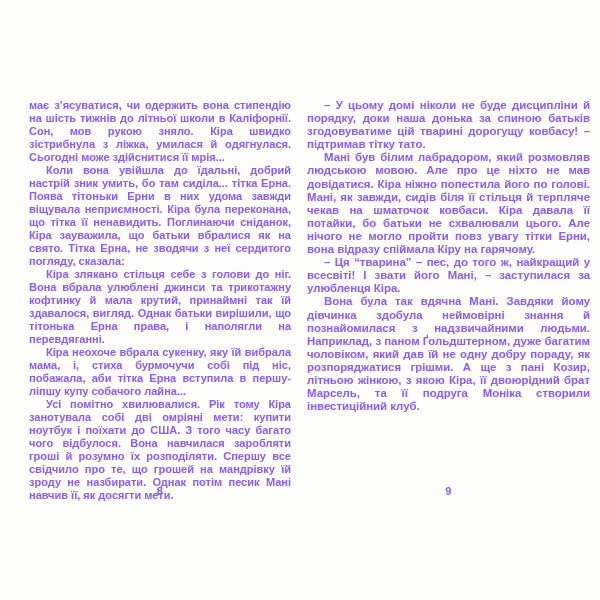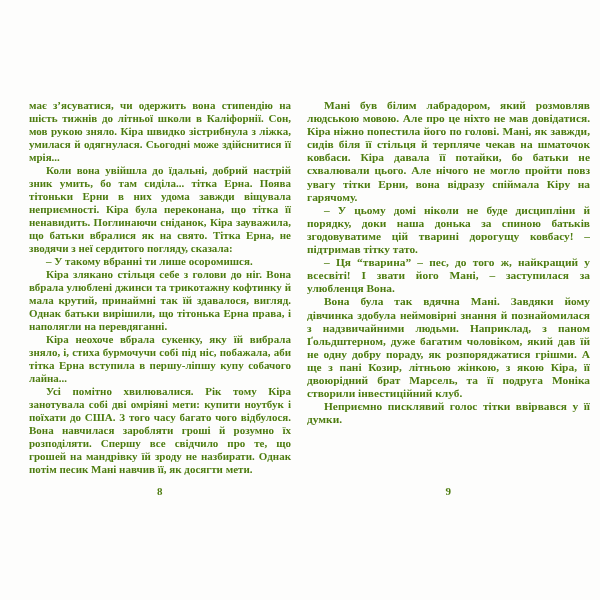--- a/index.html
+++ b/index.html
@@ -9,23 +9,23 @@
   body {
     width: 600px;
     height: 600px;
     overflow: hidden;
     background: #fdfdfc;
   }
   .spread {
     position: relative;
     width: 600px;
     height: 600px;
-    font-family: Liberation Serif, serif;
+    font-family: Liberation Sans, sans-serif;
     font-weight: bold;
-    color: #4d7c0f;
+    color: #8b5cf6;
   }
   .page {
     position: absolute;
     top: 99px;
   }
   .page--left {
     left: 29px;
     width: 262px;
     font-size: 11px;
     line-height: 13px;
@@ -56,32 +56,30 @@
 </style>
 </head>
 <body>
 
 <div class="spread">
 
   <div class="page page--left">
     <div class="page-text">
         <p class="para">має з’ясуватися, чи одержить вона стипендію на шість тижнів до літньої школи в Каліфорнії. Сон, мов рукою зняло. Кіра швидко зістрибнула з ліжка, умилася й одягнулася. Сьогодні може здійснитися її мрія...</p>
         <p class="para indent">Коли вона увійшла до їдальні, добрий настрій зник умить, бо там сиділа... тітка Ерна. Поява тітоньки Ерни в них удома завжди віщувала неприємності. Кіра була переконана, що тітка її ненавидить. Поглинаючи сніданок, Кіра зауважила, що батьки вбралися як на свято. Тітка Ерна, не зводячи з неї сердитого погляду, сказала:</p>
-        <p class="para indent">– У такому вбранні ти лише осоромишся.</p>
         <p class="para indent">Кіра злякано стільця себе з голови до ніг. Вона вбрала улюблені джинси та трикотажну кофтинку й мала крутий, принаймні так їй здавалося, вигляд. Однак батьки вирішили, що тітонька Ерна права, і наполягли на перевдяганні.</p>
-        <p class="para indent">Кіра неохоче вбрала сукенку, яку їй вибрала зняло, і, стиха бурмочучи собі під ніс, побажала, аби тітка Ерна вступила в першу-ліпшу купу собачого лайна...</p>
+        <p class="para indent">Кіра неохоче вбрала сукенку, яку їй вибрала мама, і, стиха бурмочучи собі під ніс, побажала, аби тітка Ерна вступила в першу-ліпшу купу собачого лайна...</p>
         <p class="para indent">Усі помітно хвилювалися. Рік тому Кіра занотувала собі дві омріяні мети: купити ноутбук і поїхати до США. З того часу багато чого відбулося. Вона навчилася заробляти гроші й розумно їх розподіляти. Спершу все свідчило про те, що грошей на мандрівку їй зроду не назбирати. Однак потім песик Мані навчив її, як досягти мети.</p>
       </div>
     <div class="page-number">8</div>
   </div>
 
   <div class="page page--right">
     <div class="page-text">
+        <p class="para indent">– У цьому домі ніколи не буде дисципліни й порядку, доки наша донька за спиною батьків згодовуватиме цій тварині дорогущу ковбасу! – підтримав тітку тато.</p>
         <p class="para indent">Мані був білим лабрадором, який розмовляв людською мовою. Але про це ніхто не мав довідатися. Кіра ніжно попестила його по голові. Мані, як завжди, сидів біля її стільця й терпляче чекав на шматочок ковбаси. Кіра давала її потайки, бо батьки не схвалювали цього. Але нічого не могло пройти повз увагу тітки Ерни, вона відразу спіймала Кіру на гарячому.</p>
-        <p class="para indent">– У цьому домі ніколи не буде дисципліни й порядку, доки наша донька за спиною батьків згодовуватиме цій тварині дорогущу ковбасу! – підтримав тітку тато.</p>
-        <p class="para indent">– Ця “тварина” – пес, до того ж, найкращий у всесвіті! І звати його Мані, – заступилася за улюбленця Вона.</p>
+        <p class="para indent">– Ця “тварина” – пес, до того ж, найкращий у всесвіті! І звати його Мані, – заступилася за улюбленця Кіра.</p>
         <p class="para indent">Вона була так вдячна Мані. Завдяки йому дівчинка здобула неймовірні знання й познайомилася з надзвичайними людьми. Наприклад, з паном Ґольдштерном, дуже багатим чоловіком, який дав їй не одну добру пораду, як розпоряджатися грішми. А ще з пані Козир, літньою жінкою, з якою Кіра, її двоюрідний брат Марсель, та її подруга Моніка створили інвестиційний клуб.</p>
-        <p class="para indent">Неприємно писклявий голос тітки ввірвався у її думки.</p>
       </div>
     <div class="page-number">9</div>
   </div>
 
 </div>
 
 </body></html>

